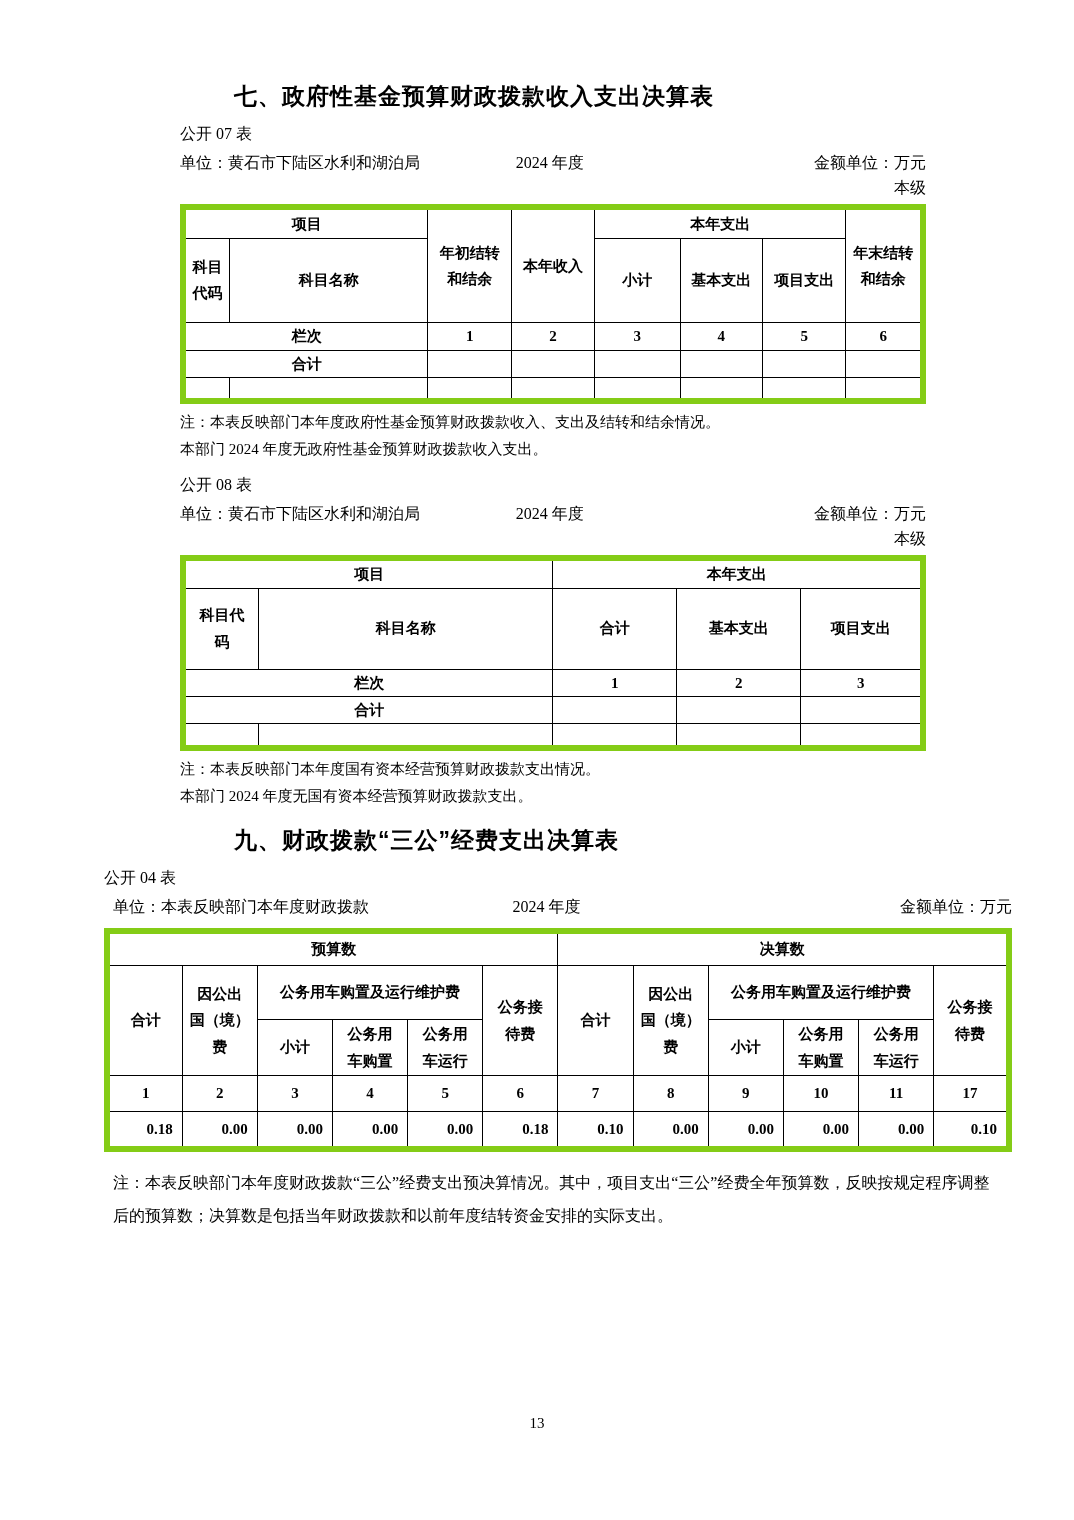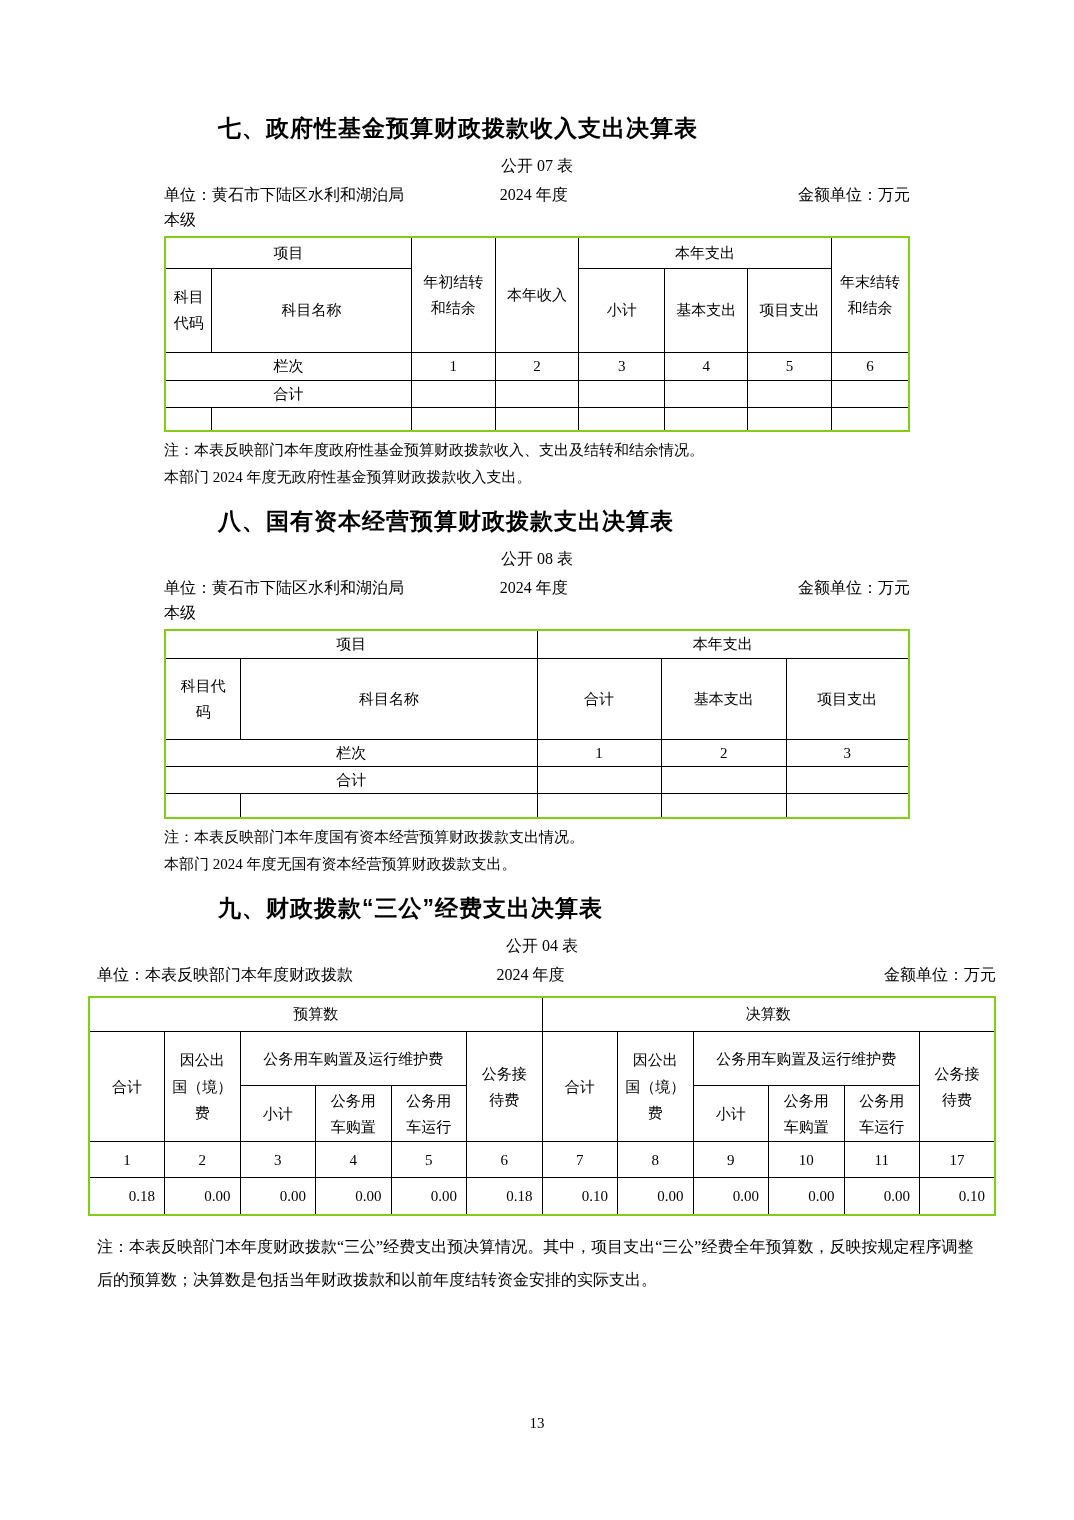--- a/index.html
+++ b/index.html
@@ -4,54 +4,55 @@
 <style>
   * { box-sizing: border-box; margin: 0; padding: 0; }
   html, body { background: #ffffff; }
   body {
     width: 1074px; height: 1520px;
     position: relative;
     font-family: "Liberation Serif", "DejaVu Serif", serif;
     color: #000;
     overflow: hidden;
   }
-  .content { padding: 112px 78px 0 88px; }
+  .content { padding: 80px 78px 0 88px; margin-left: 16px; }
 
   .section-title {
     font-size: 23px;
     font-weight: bold;
     letter-spacing: 1px;
     margin-left: 130px;
     line-height: 32px;
     font-family: "Liberation Sans", "DejaVu Sans", sans-serif;
   }
   .pub-line {
-    text-align: center;
+    text-align: left;
     font-size: 16px;
     line-height: 24px;
     margin-top: 10px;
   }
   .meta-row {
     position: relative;
     font-size: 16px;
     line-height: 26px;
     height: 26px;
     margin-top: 4px;
   }
   .meta-center { position: absolute; left: 45%; top: 0; text-align: center; }
   .meta-right  { position: absolute; right: 0; top: 0; }
-  .level-line { font-size: 16px; line-height: 24px; height: 24px; margin-bottom: 4px; }
+  .level-line { font-size: 16px; line-height: 24px; height: 24px; margin-bottom: 4px; text-align: right; }
 
   .narrow { width: 746px; margin-left: 76px; }
   .wide   { width: 908px; }
 
   table {
     border-collapse: collapse;
     table-layout: fixed;
-    border: 2px solid #84cc16;
+    border: 6px solid #84cc16;
+    font-weight: bold;
   }
   td {
     border: 1.5px solid #000;
     text-align: center;
     vertical-align: middle;
     font-size: 15px;
     line-height: 1.75;
     white-space: pre-line;
     padding: 0 2px;
     overflow: hidden;
@@ -170,21 +171,20 @@
             <td></td>
             <td></td>
           </tr>
         </tbody>
     </table>
     <div class="note narrow">注：本表反映部门本年度政府性基金预算财政拨款收入、支出及结转和结余情况。</div>
     <div class="note narrow" style="margin-top:0">本部门 2024 年度无政府性基金预算财政拨款收入支出。</div>
   </div>
 
   <div>
-    <div class="section-title gap-before-title">八、国有资本经营预算财政拨款支出决算表</div>
     <div class="pub-line narrow">公开 08 表</div>
     <div class="meta-row narrow">
       <span>单位：黄石市下陆区水利和湖泊局</span>
       <span class="meta-center">2024 年度</span>
       <span class="meta-right">金额单位：万元</span>
     </div>
     <div class="level-line narrow">本级</div>
     <table class="t8 t-narrow">
       <colgroup>
         <col style="width:10.2%">

